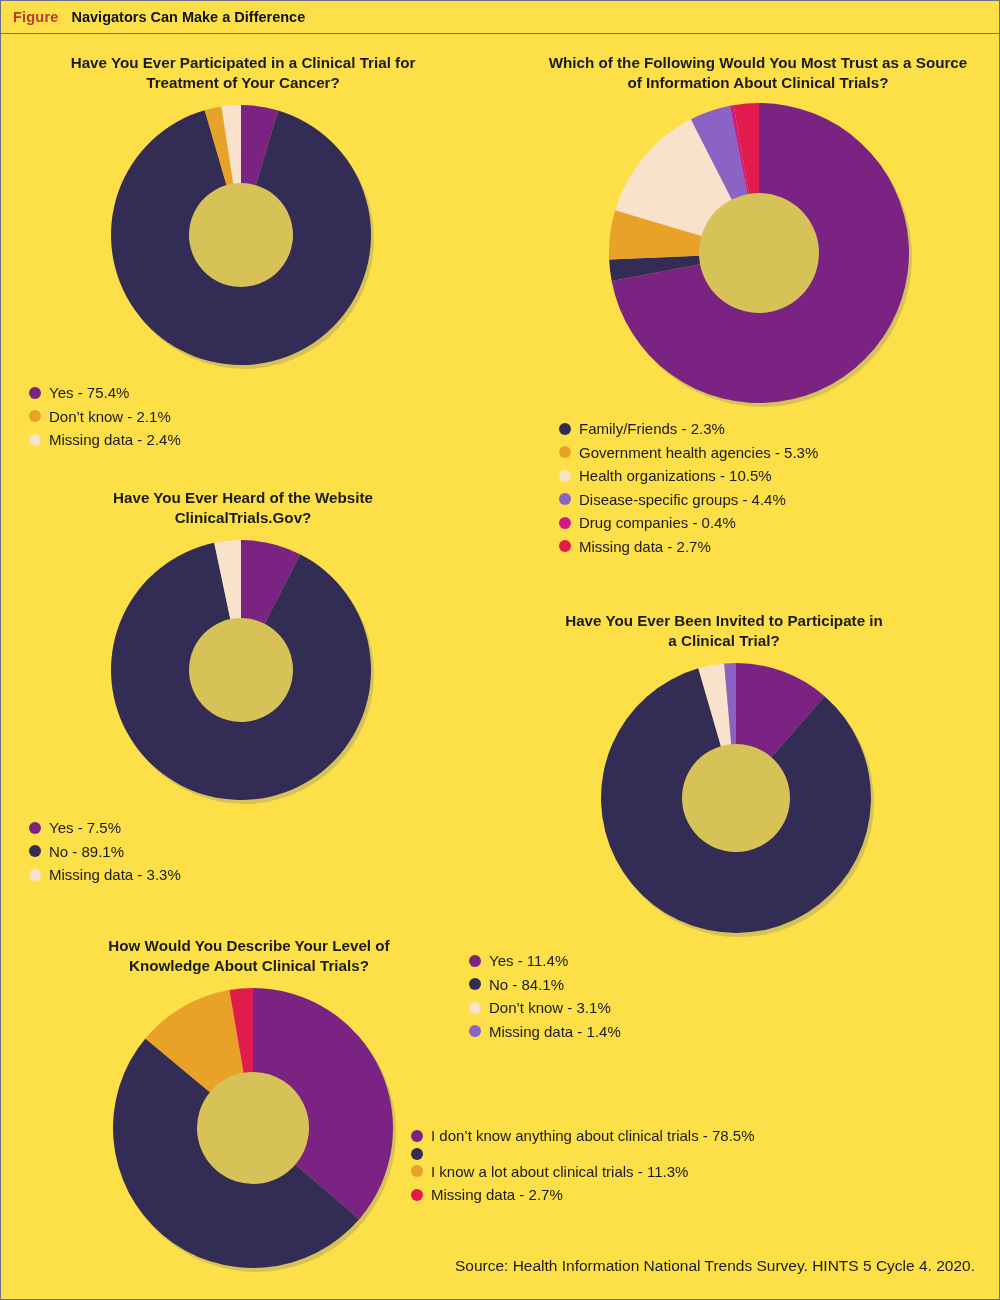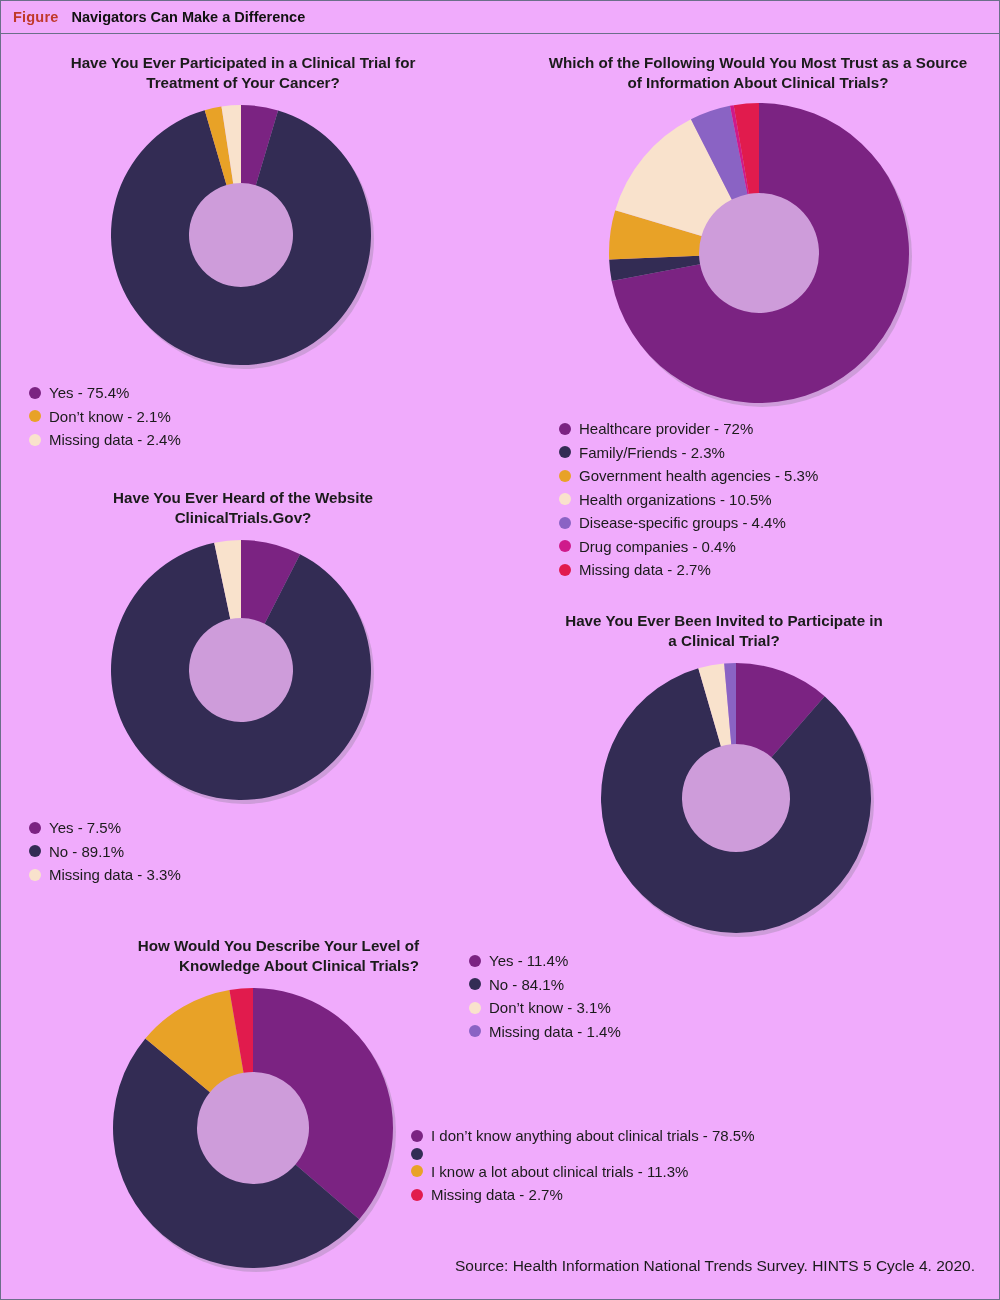--- a/index.html
+++ b/index.html
@@ -10,21 +10,21 @@
   body {
     font-family: "Liberation Sans", sans-serif;
     color: #231f20;
   }
   #page {
     position: relative;
     width: 1000px;
     height: 1300px;
     box-sizing: border-box;
     border: 1px solid #6b6f8a;
-    background: #f0abfc;
+    background: #fde047;
     overflow: hidden;
     padding-left: 14px;
   }
   
   #fig-header {
     position: absolute;
     left: 0; top: 0;
     width: 998px;
     height: 33px;
     border-bottom: 1px solid #6b6f8a;
@@ -130,24 +130,20 @@
           <path d="M 2.656912390696732 178.10719718785887 A 150 150 0 0 1 0.14505979828132354 156.59521774768 L 90.05802391931252 152.638087099072 A 60 60 0 0 0 91.0627649562787 161.24287887514356 Z" fill="#332c54"></path>
           <path d="M 0.14505979828132354 156.59521774768 A 150 150 0 0 1 6.22173164739354 107.24711062950382 L 92.48869265895742 132.89884425180153 A 60 60 0 0 0 90.05802391931252 152.638087099072 Z" fill="#e8a227"></path>
           <path d="M 6.22173164739354 107.24711062950382 A 150 150 0 0 1 81.90142503906772 16.349021371744954 L 122.76057001562708 96.53960854869797 A 60 60 0 0 0 92.48869265895742 132.89884425180153 Z" fill="#f9e2cc"></path>
           <path d="M 81.90142503906772 16.349021371744954 A 150 150 0 0 1 120.96757979237063 2.8364223834999507 L 138.38703191694825 91.13456895339999 A 60 60 0 0 0 122.76057001562708 96.53960854869797 Z" fill="#8a63c4"></path>
           <path d="M 120.96757979237063 2.8364223834999507 A 150 150 0 0 1 124.67498329308961 2.153310727650336 L 139.86999331723584 90.86132429106013 A 60 60 0 0 0 138.38703191694825 91.13456895339999 Z" fill="#cf1a8b"></path>
           <path d="M 124.67498329308961 2.153310727650336 A 150 150 0 0 1 149.99999999999972 0 L 149.9999999999999 90 A 60 60 0 0 0 139.86999331723584 90.86132429106013 Z" fill="#e11b4d"></path>
         </svg>
     </div>
     <div class="legend" style="margin-top:14px; margin-left:28px;">
       <div class="row">
-          <span class="dot" style="background:#7b2382"></span>
-          <span class="lbl">Healthcare provider - 72%</span>
-        </div>
-      <div class="row">
           <span class="dot" style="background:#332c54"></span>
           <span class="lbl">Family/Friends - 2.3%</span>
         </div>
       <div class="row">
           <span class="dot" style="background:#e8a227"></span>
           <span class="lbl">Government health agencies - 5.3%</span>
         </div>
       <div class="row">
           <span class="dot" style="background:#f9e2cc"></span>
           <span class="lbl">Health organizations - 10.5%</span>
@@ -218,21 +214,21 @@
           <span class="lbl">Don’t know - 3.1%</span>
         </div>
       <div class="row">
           <span class="dot" style="background:#8a63c4"></span>
           <span class="lbl">Missing data - 1.4%</span>
         </div>
     </div>
   </div>
 
   <div class="chart-block" style="left:60px; top:935px; width:900px;">
-    <div class="chart-title" style="width:340px; margin-left:18px;text-align:right;">How Would You Describe Your Level of Knowledge About Clinical Trials?</div>
+    <div class="chart-title" style="width:340px; margin-left:18px;">How Would You Describe Your Level of Knowledge About Clinical Trials?</div>
     <div class="donut-wrap" style="margin-top:12px; margin-left:52px;">
       <svg id="svg-knowledge-level" width="280" height="280" viewBox="0 0 280 280">
           <circle cx="143" cy="144" r="140" fill="rgba(120,120,130,0.28)"></circle>
           <path d="M 140 0 A 140 140 0 0 1 246.2215300787626 231.19751393391448 L 182.48861203150506 176.47900557356581 A 56 56 0 0 0 140 84 Z" fill="#7b2382"></path>
           <path d="M 246.2215300787626 231.19751393391448 A 140 140 0 0 1 32.363311847072396 50.477134968381336 L 96.94532473882896 104.19085398735254 A 56 56 0 0 0 182.48861203150506 176.47900557356581 Z" fill="#332c54"></path>
           <path d="M 32.363311847072396 50.477134968381336 A 140 140 0 0 1 116.43333920463482 1.9977808187266817 L 130.57333568185393 84.79911232749068 A 56 56 0 0 0 96.94532473882896 104.19085398735254 Z" fill="#e8a227"></path>
           <path d="M 116.43333920463482 1.9977808187266817 A 140 140 0 0 1 139.99999999999986 0 L 139.99999999999994 84 A 56 56 0 0 0 130.57333568185393 84.79911232749068 Z" fill="#e11b4d"></path>
         </svg>
     </div>
     <div class="legend" style="position:absolute; left:350px; top:188px;">

